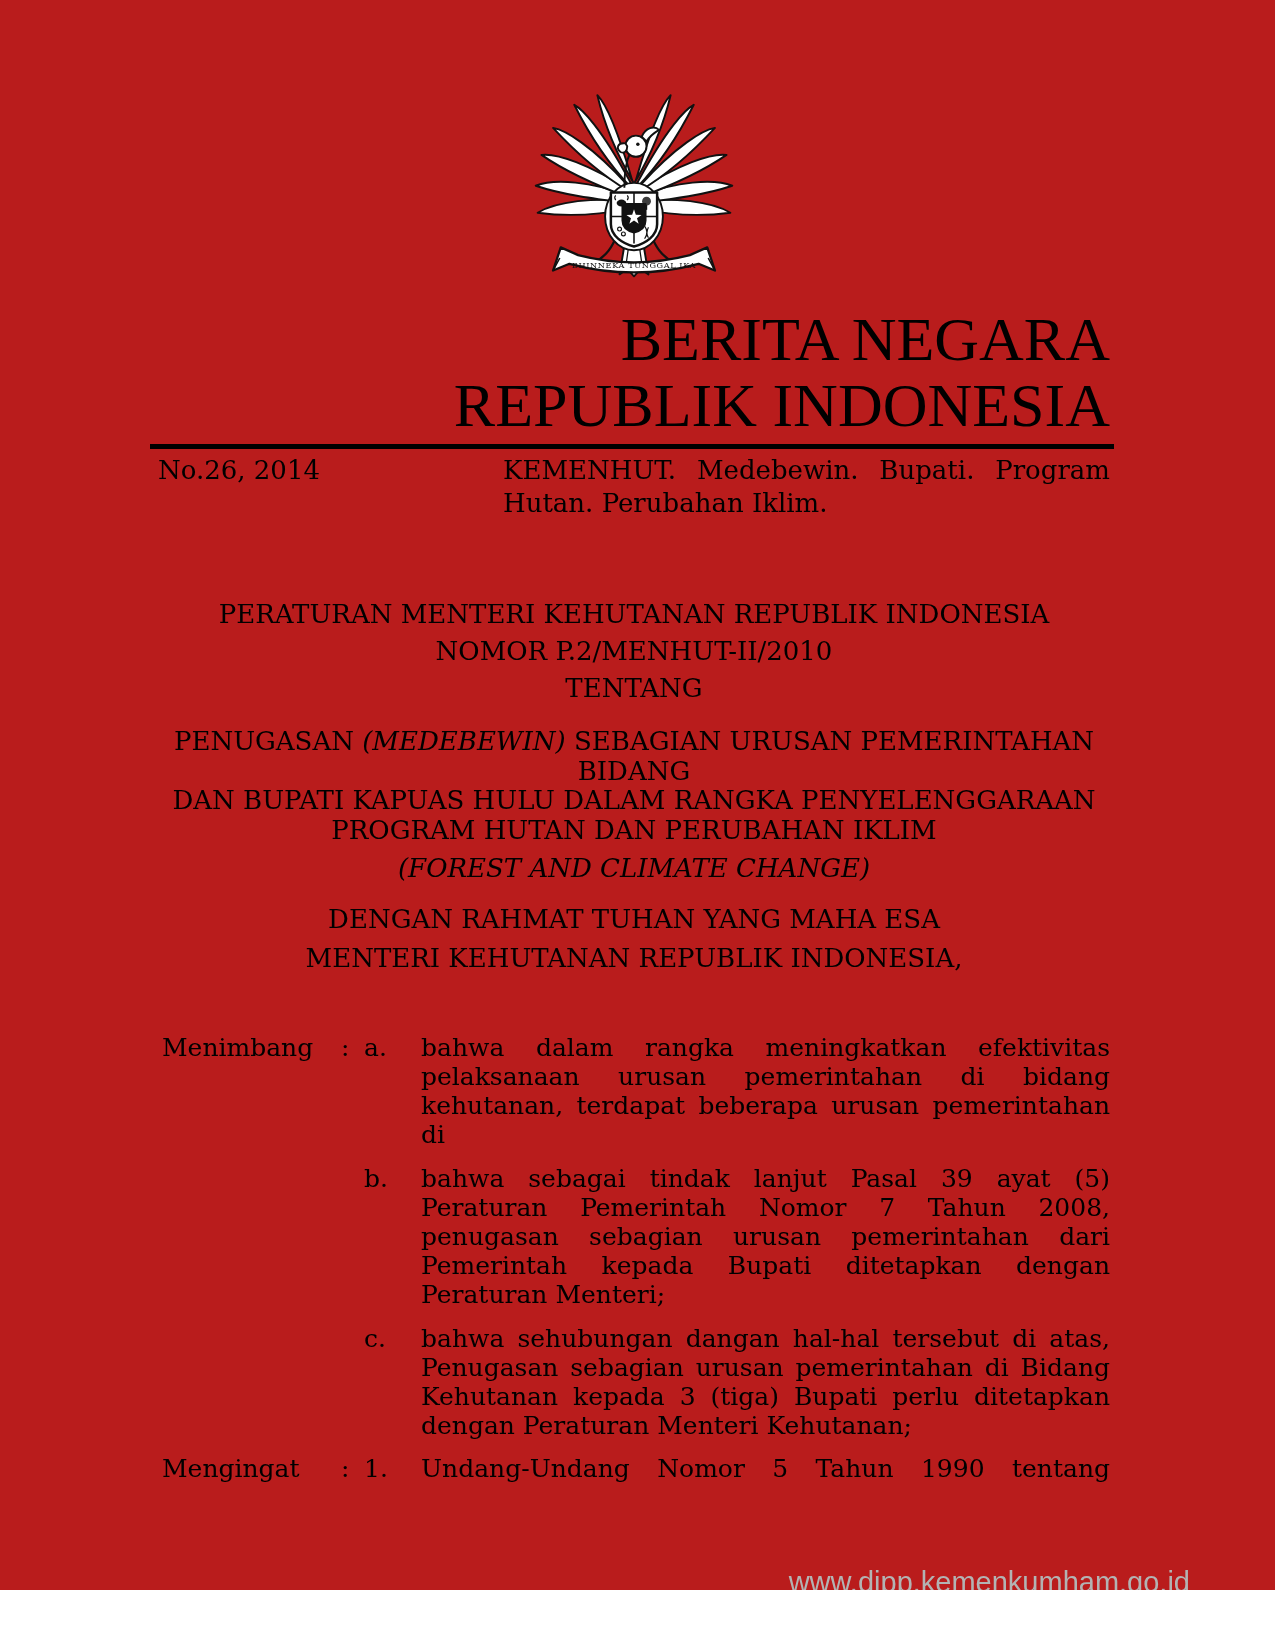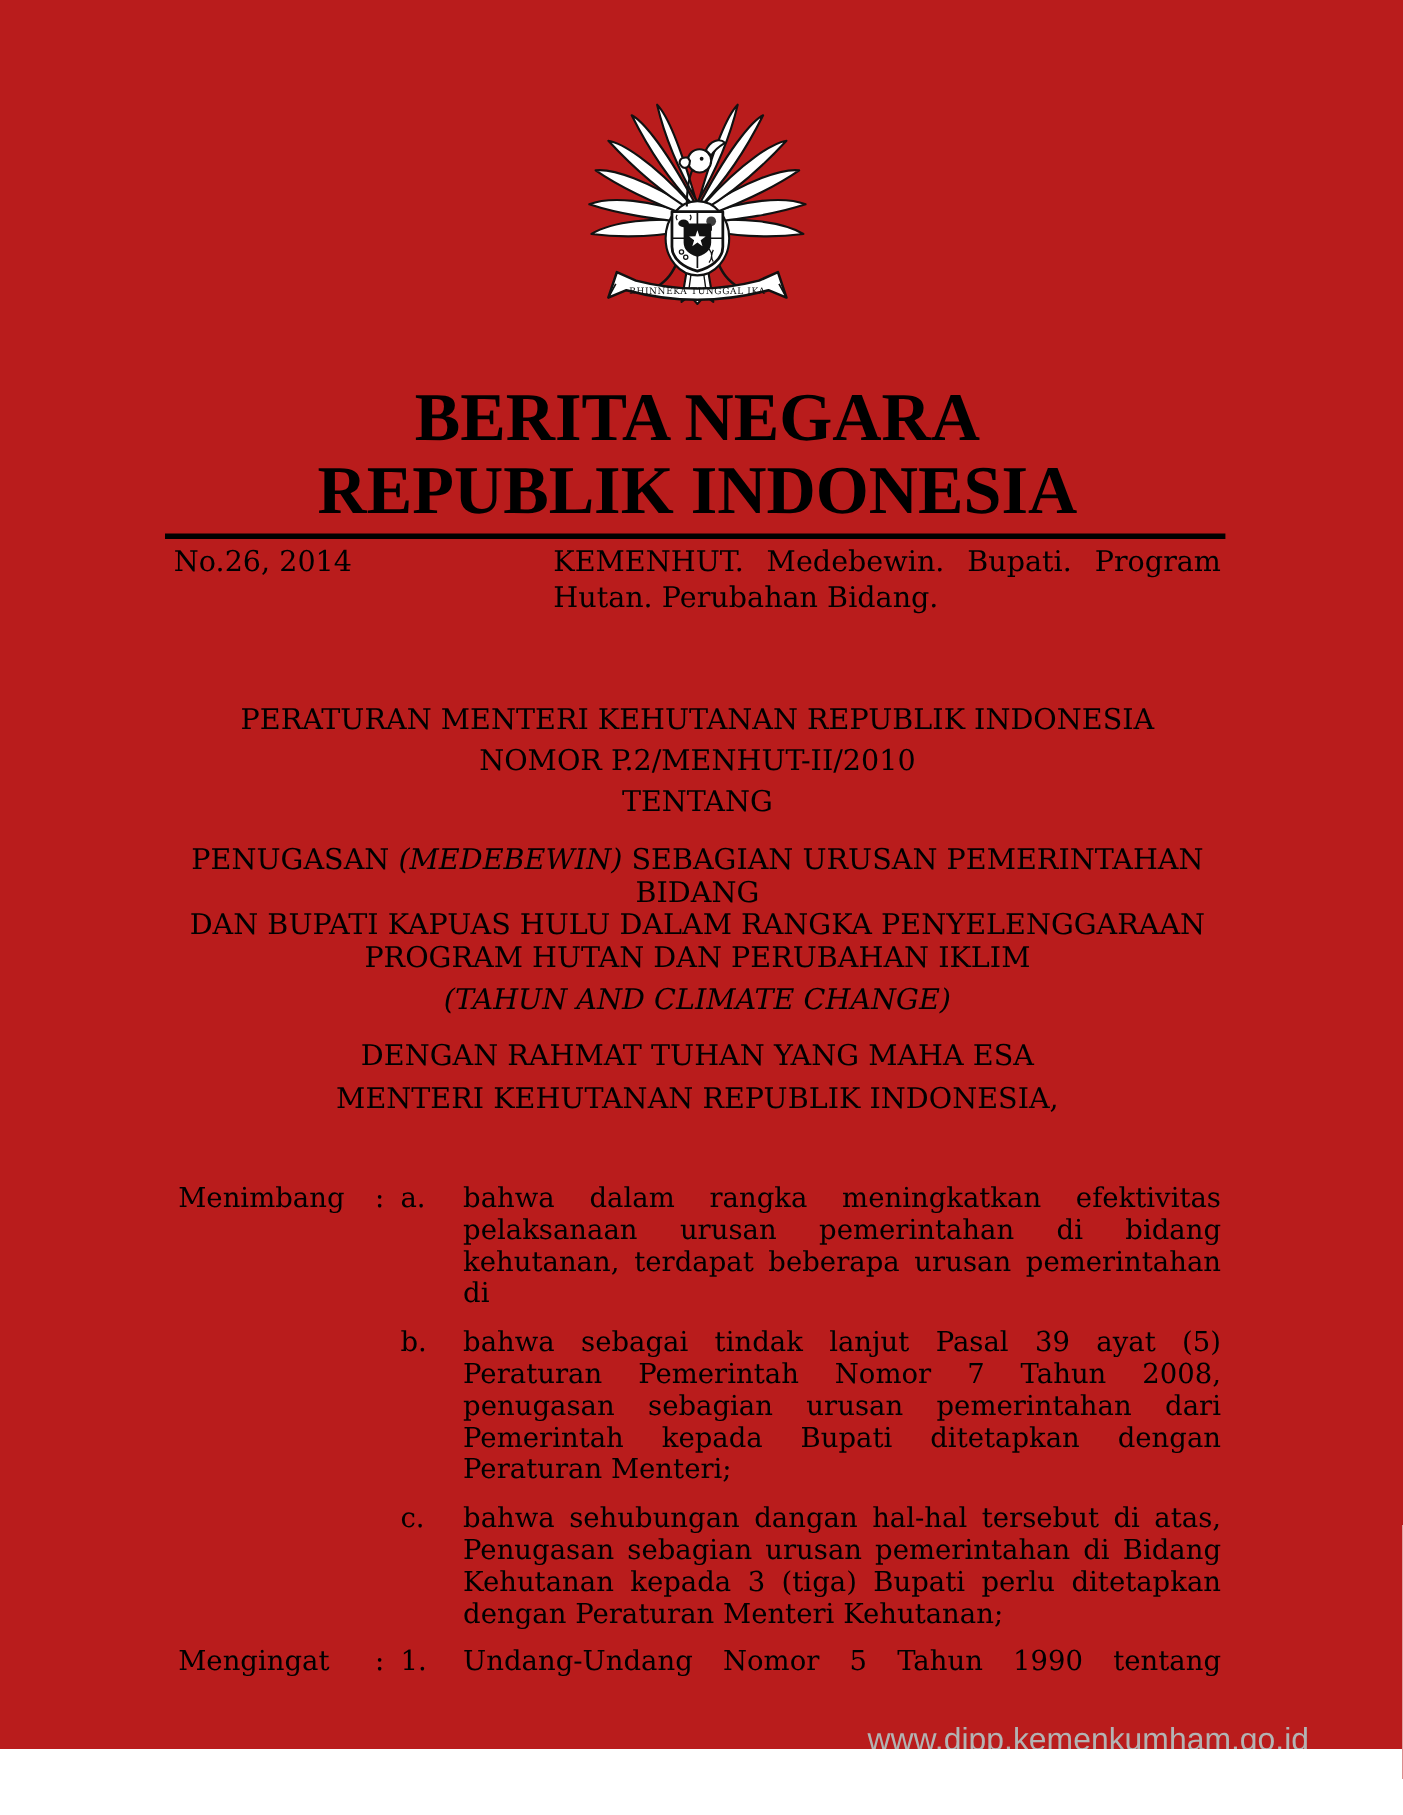--- a/index.html
+++ b/index.html
@@ -11,22 +11,22 @@
     overflow:hidden;
   }
   .content{position:absolute;left:158px;top:0;width:952px;}
 
   
   .emblem-wrap{margin-top:93px;height:198px;display:flex;justify-content:center;}
   .emblem-wrap svg{width:212px;height:198px;}
 
   
   .masthead{
-    margin-top:56px;text-align:center;
-    font-family:"Liberation Serif",serif;font-weight:bold;
+    margin-top:15px;text-align:right;
+    font-family:"Liberation Serif",serif;font-weight:normal;
     font-size:62px;line-height:66px;letter-spacing:0px;
   }
   .rule{height:5px;background:#000;margin-top:6px;margin-left:-8px;width:calc(100% + 12px);}
 
   
   .issue-row{display:flex;margin-top:5px;font-size:26px;line-height:33px;}
   .issue-no{white-space:nowrap;}
   .issue-abstract{margin-left:auto;width:607px;}
   .issue-abstract .l1{text-align:justify;text-align-last:justify;}
   .issue-abstract .l2{text-align:left;}
@@ -124,36 +124,36 @@
     <div class="masthead">
       <div>BERITA NEGARA</div>
       <div>REPUBLIK INDONESIA</div>
     </div>
     <div class="rule"></div>
 
     <div class="issue-row">
       <div class="issue-no">No.26, 2014</div>
       <div class="issue-abstract">
         <div class="l1">KEMENHUT. Medebewin. Bupati. Program</div>
-        <div class="l2">Hutan. Perubahan Bidang.</div>
+        <div class="l2">Hutan. Perubahan Iklim.</div>
       </div>
     </div>
 
     <div class="reg-head">
       <div>PERATURAN MENTERI KEHUTANAN REPUBLIK INDONESIA</div>
       <div>NOMOR P.2/MENHUT-II/2010</div>
       <div>TENTANG</div>
     </div>
 
     <div class="reg-title">
       <div><span>PENUGASAN </span><span class="italic">(MEDEBEWIN)</span><span> SEBAGIAN URUSAN PEMERINTAHAN BIDANG</span></div>
       <div>DAN BUPATI KAPUAS HULU DALAM RANGKA PENYELENGGARAAN</div>
       <div>PROGRAM HUTAN DAN PERUBAHAN IKLIM</div>
     </div>
-    <div class="subtitle">(TAHUN AND CLIMATE CHANGE)</div>
+    <div class="subtitle">(FOREST AND CLIMATE CHANGE)</div>
 
     <div class="invocation">DENGAN RAHMAT TUHAN YANG MAHA ESA</div>
     <div class="issuer">MENTERI KEHUTANAN REPUBLIK INDONESIA,</div>
 
     <div class="clause first">
       <div class="c-label">Menimbang</div>
       <div class="c-colon">:</div>
       <div class="c-items">
 
         <div class="c-item">

